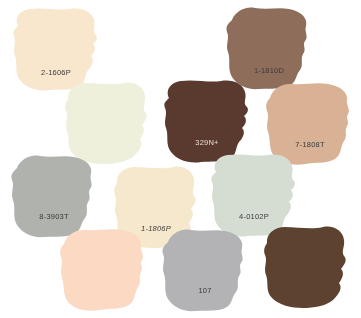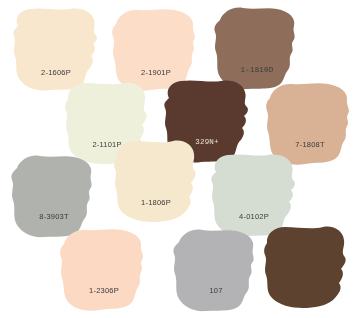--- a/index.html
+++ b/index.html
@@ -55,75 +55,67 @@
 </head>
 <body>
 
 <div id="palette-board">
     <div class="swatch" style="left: 4px; top: 4px;">
       <svg class="swatch-shape" viewBox="0 0 104 92" preserveAspectRatio="none">
         <path d="M14,22 C10,14 16,6 26,5 C40,3 54,7 66,5 C78,3 88,8 90,16 C92,22 88,26 91,30 C95,33 92,38 89,40 C93,44 90,49 87,52 C91,56 88,62 84,66 C80,72 82,78 76,82 C68,87 56,85 46,86 C34,88 22,84 16,76 C10,68 14,60 11,52 C8,45 13,38 10,32 C8,27 11,25 14,22 Z" fill="#f8e6cd"></path>
       </svg>
       <div class="swatch-label" style="top: 64px; color: rgb(58, 58, 58);">2-1606P</div>
     </div>
-    <div class="swatch" style="left: 104px; top: 4px;">
-      <svg class="swatch-shape" viewBox="0 0 104 92" preserveAspectRatio="none">
-        <path d="M12,20 C14,11 24,5 34,6 C46,7 58,4 70,6 C82,8 90,14 89,22 C88,28 93,31 90,36 C87,40 92,43 89,48 C86,53 90,58 86,63 C82,69 84,76 77,81 C69,86 58,84 47,86 C36,88 24,86 17,79 C10,72 13,62 10,54 C7,46 12,40 9,33 C7,27 9,23 12,20 Z" fill="#fbddc8"></path>
-      </svg>
-      <div class="swatch-label" style="top: 64px; color: rgb(58, 58, 58);">2-1901P</div>
-    </div>
-    <div class="swatch" style="left: 205px; top: 2px; font-family: Liberation Mono, monospace;">
+    <div class="swatch" style="left: 217px; top: 2px;">
       <svg class="swatch-shape" viewBox="0 0 104 92" preserveAspectRatio="none">
         <path d="M15,18 C18,10 28,4 38,6 C50,8 62,5 72,7 C84,9 91,16 89,24 C87,30 92,34 88,39 C85,43 90,47 86,52 C83,57 87,63 83,68 C78,74 80,80 72,84 C64,88 52,86 42,87 C30,88 20,83 15,75 C10,67 14,58 11,50 C8,43 13,36 10,30 C8,24 12,21 15,18 Z" fill="#8e6e5b"></path>
       </svg>
       <div class="swatch-label" style="top: 64px; color: rgb(58, 58, 58);">1-1810D</div>
     </div>
     <div class="swatch" style="left: 55px; top: 78px;">
       <svg class="swatch-shape" viewBox="0 0 104 92" preserveAspectRatio="none">
         <path d="M13,21 C12,12 20,5 31,5 C44,5 57,8 69,5 C80,3 89,9 90,18 C91,25 87,29 90,34 C94,38 90,43 87,47 C91,51 88,57 85,61 C89,66 85,72 79,78 C72,84 60,86 49,86 C37,86 25,83 18,76 C11,69 15,61 12,53 C9,46 14,39 11,33 C9,28 11,24 13,21 Z" fill="#eef0dc"></path>
       </svg>
-      <div class="swatch-label" style="top: 62px; color: rgb(58, 58, 58);">2-1101P</div>
     </div>
-    <div class="swatch" style="left: 155px; top: 76px; font-family: Liberation Mono, monospace;">
+    <div class="swatch" style="left: 155px; top: 76px;">
       <svg class="swatch-shape" viewBox="0 0 104 92" preserveAspectRatio="none">
         <path d="M14,22 C10,14 16,6 26,5 C40,3 54,7 66,5 C78,3 88,8 90,16 C92,22 88,26 91,30 C95,33 92,38 89,40 C93,44 90,49 87,52 C91,56 88,62 84,66 C80,72 82,78 76,82 C68,87 56,85 46,86 C34,88 22,84 16,76 C10,68 14,60 11,52 C8,45 13,38 10,32 C8,27 11,25 14,22 Z" fill="#5a3a2e"></path>
       </svg>
       <div class="swatch-label label-dark" style="top: 62px; color: rgb(232, 224, 216);">329N+</div>
     </div>
     <div class="swatch" style="left: 258px; top: 78px;">
       <svg class="swatch-shape" viewBox="0 0 104 92" preserveAspectRatio="none">
         <path d="M12,20 C14,11 24,5 34,6 C46,7 58,4 70,6 C82,8 90,14 89,22 C88,28 93,31 90,36 C87,40 92,43 89,48 C86,53 90,58 86,63 C82,69 84,76 77,81 C69,86 58,84 47,86 C36,88 24,86 17,79 C10,72 13,62 10,54 C7,46 12,40 9,33 C7,27 9,23 12,20 Z" fill="#d9b296"></path>
       </svg>
       <div class="swatch-label" style="top: 62px; color: rgb(58, 58, 58);">7-1808T</div>
     </div>
     <div class="swatch" style="left: 2px; top: 150px;">
       <svg class="swatch-shape" viewBox="0 0 104 92" preserveAspectRatio="none">
         <path d="M15,18 C18,10 28,4 38,6 C50,8 62,5 72,7 C84,9 91,16 89,24 C87,30 92,34 88,39 C85,43 90,47 86,52 C83,57 87,63 83,68 C78,74 80,80 72,84 C64,88 52,86 42,87 C30,88 20,83 15,75 C10,67 14,58 11,50 C8,43 13,36 10,30 C8,24 12,21 15,18 Z" fill="#b0b2ad"></path>
       </svg>
       <div class="swatch-label" style="top: 62px; color: rgb(58, 58, 58);">8-3903T</div>
     </div>
-    <div class="swatch" style="left: 104px; top: 136px;">
+    <div class="swatch" style="left: 104px; top: 162px; font-style: italic;">
       <svg class="swatch-shape" viewBox="0 0 104 92" preserveAspectRatio="none">
         <path d="M13,21 C12,12 20,5 31,5 C44,5 57,8 69,5 C80,3 89,9 90,18 C91,25 87,29 90,34 C94,38 90,43 87,47 C91,51 88,57 85,61 C89,66 85,72 79,78 C72,84 60,86 49,86 C37,86 25,83 18,76 C11,69 15,61 12,53 C9,46 14,39 11,33 C9,28 11,24 13,21 Z" fill="#f6e8cd"></path>
       </svg>
       <div class="swatch-label" style="top: 62px; color: rgb(58, 58, 58);">1-1806P</div>
     </div>
     <div class="swatch" style="left: 202px; top: 150px;">
       <svg class="swatch-shape" viewBox="0 0 104 92" preserveAspectRatio="none">
         <path d="M14,22 C10,14 16,6 26,5 C40,3 54,7 66,5 C78,3 88,8 90,16 C92,22 88,26 91,30 C95,33 92,38 89,40 C93,44 90,49 87,52 C91,56 88,62 84,66 C80,72 82,78 76,82 C68,87 56,85 46,86 C34,88 22,84 16,76 C10,68 14,60 11,52 C8,45 13,38 10,32 C8,27 11,25 14,22 Z" fill="#d5ddd3"></path>
       </svg>
       <div class="swatch-label" style="top: 62px; color: rgb(58, 58, 58);">4-0102P</div>
     </div>
     <div class="swatch" style="left: 52px; top: 224px;">
       <svg class="swatch-shape" viewBox="0 0 104 92" preserveAspectRatio="none">
         <path d="M12,20 C14,11 24,5 34,6 C46,7 58,4 70,6 C82,8 90,14 89,22 C88,28 93,31 90,36 C87,40 92,43 89,48 C86,53 90,58 86,63 C82,69 84,76 77,81 C69,86 58,84 47,86 C36,88 24,86 17,79 C10,72 13,62 10,54 C7,46 12,40 9,33 C7,27 9,23 12,20 Z" fill="#fbd9c2"></path>
       </svg>
-      <div class="swatch-label" style="top: 62px; color: rgb(58, 58, 58);">1-2306P</div>
     </div>
-    <div class="swatch" style="left: 164px; top: 224px;">
+    <div class="swatch" style="left: 153px; top: 224px;">
       <svg class="swatch-shape" viewBox="0 0 104 92" preserveAspectRatio="none">
         <path d="M15,18 C18,10 28,4 38,6 C50,8 62,5 72,7 C84,9 91,16 89,24 C87,30 92,34 88,39 C85,43 90,47 86,52 C83,57 87,63 83,68 C78,74 80,80 72,84 C64,88 52,86 42,87 C30,88 20,83 15,75 C10,67 14,58 11,50 C8,43 13,36 10,30 C8,24 12,21 15,18 Z" fill="#b3b3b6"></path>
       </svg>
       <div class="swatch-label" style="top: 62px; color: rgb(58, 58, 58);">107</div>
     </div>
     <div class="swatch" style="left: 254px; top: 222px;">
       <svg class="swatch-shape" viewBox="0 0 104 92" preserveAspectRatio="none">
         <path d="M13,21 C12,12 20,5 31,5 C44,5 57,8 69,5 C80,3 89,9 90,18 C91,25 87,29 90,34 C94,38 90,43 87,47 C91,51 88,57 85,61 C89,66 85,72 79,78 C72,84 60,86 49,86 C37,86 25,83 18,76 C11,69 15,61 12,53 C9,46 14,39 11,33 C9,28 11,24 13,21 Z" fill="#5d432f"></path>
       </svg>
     </div>

